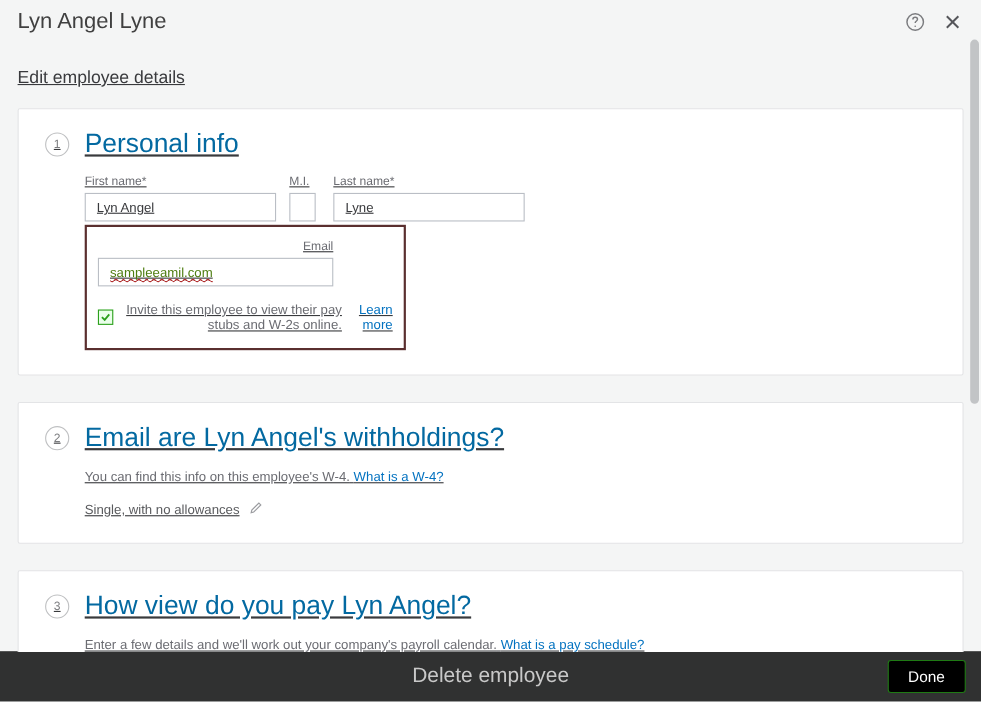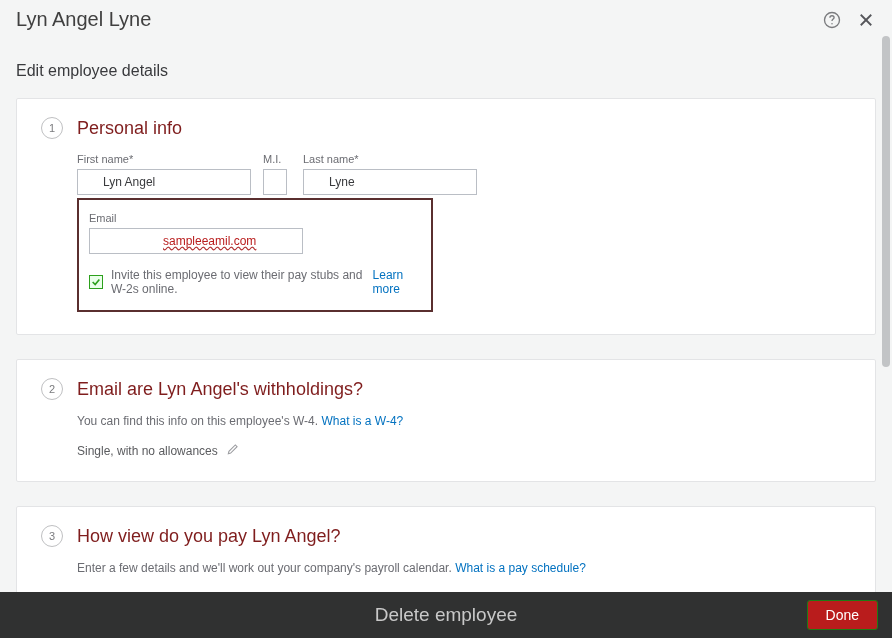--- a/index.html
+++ b/index.html
@@ -5,55 +5,55 @@
   * { box-sizing: border-box; }
   html, body { margin:0; padding:0; font-family: -apple-system, BlinkMacSystemFont, "Segoe UI", Helvetica, Arial, sans-serif; background:#f4f5f5; color:#393a3d; }
   .viewport { width:892px; height:638px; position:relative; overflow:hidden; background:#f4f5f5; }
 
   .modal-header { display:flex; align-items:center; justify-content:space-between; padding:8px 16px 0 16px; }
   .modal-title { font-size:20px; color:#404040; font-weight:400; }
   .header-icons { display:flex; align-items:center; gap:14px; color:#7a7b7e; }
   .icon-btn { width:20px; height:20px; display:flex; align-items:center; justify-content:center; cursor:pointer; }
   .icon-btn svg { display:block; }
 
-  .scroll { position:absolute; top:36px; left:0; right:10px; bottom:46px; overflow-y:auto; padding:0 6px 0 16px; }
+  .scroll { position:absolute; top:36px; left:0; right:10px; bottom:46px; overflow-y:auto; padding:0 6px 0 16px;text-decoration:underline; }
   .scroll::-webkit-scrollbar { width:8px; }
   .scroll::-webkit-scrollbar-track { background:transparent; }
   .scroll::-webkit-scrollbar-thumb { background:#c2c4c6; border-radius:4px; }
 
   .page-subtitle { font-size:16px; color:#393a3d; margin:26px 0 18px 0; }
 
   .card { background:#fff; border:1px solid #e3e4e6; border-radius:2px; margin-bottom:24px; padding:18px 24px 22px 24px; }
 
   .section-head { display:flex; align-items:center; gap:14px; margin-bottom:14px; }
   .step-circle { width:22px; height:22px; border:1px solid #bfc0c2; border-radius:50%; display:flex; align-items:center; justify-content:center; font-size:11px; color:#7a7b7e; flex:0 0 auto; }
-  .section-title { font-size:18px; color:#7f1d1d; font-weight:400; }
+  .section-title { font-size:24px; color:#0369a1; font-weight:400; }
 
   .section-body { margin-left:36px; }
 
   .row { display:flex; gap:12px; margin-bottom:3px; }
   .field { display:flex; flex-direction:column; }
   .label { font-size:11px; color:#6b6c72; margin-bottom:4px; }
-  .input { border:1px solid #babec5; height:26px; font-size:12px; padding:0 25px; color:#393a3d; background:#fff; }
+  .input { border:1px solid #babec5; height:26px; font-size:12px; padding:0 10px; color:#393a3d; background:#fff; }
 
-  .highlight-box { border:2px solid #5a2f2f; padding:12px 10px 14px 10px; margin-top:2px; width:356px; }
-  .email-invalid { color:#b91c1c; text-decoration: underline wavy #b02e2e; text-decoration-skip-ink:none;margin-left:48px; }
+  .highlight-box { border:2px solid #5a2f2f; padding:12px 10px 14px 10px; margin-top:2px; width:292px;text-align:right; }
+  .email-invalid { color:#4d7c0f; text-decoration: underline wavy #b02e2e; text-decoration-skip-ink:none; }
 
   .chk-row { display:flex; align-items:center; gap:8px; margin-top:14px; font-size:12px; color:#6b6c72; }
   .chk { width:14px; height:14px; border:1px solid #2ca01c; background:#eaffea; display:flex; align-items:center; justify-content:center; color:#2ca01c; font-size:11px; line-height:1; flex:0 0 auto; }
   .link { color:#0372c0; text-decoration:none; cursor:pointer; }
 
   .desc { font-size:12px; color:#6b6c72; margin:4px 0 14px 0; }
 
   .status-row { display:flex; align-items:center; gap:8px; font-size:12px; color:#5a5b5e; }
   .edit-icon { color:#9b9ca0; }
 
   .footer { position:absolute; left:0; right:0; bottom:0; height:46px; background:#303131; display:flex; align-items:center; justify-content:center; }
   .footer-center { font-size:19px; color:#c8c8c8; }
-  .done-btn { position:absolute; right:14px; top:8px; height:30px; padding:0 18px; background:#b91c1c; color:#fff; border:1px solid #1f7a14; border-radius:3px; font-size:14px; cursor:pointer; }
+  .done-btn { position:absolute; right:14px; top:8px; height:30px; padding:0 18px; background:#000000; color:#fff; border:1px solid #1f7a14; border-radius:3px; font-size:14px; cursor:pointer; }
 
   .right-scroll { position:absolute; right:2px; top:36px; bottom:50px; width:8px; }
   .right-scroll .thumb { position:absolute; top:0; height:60%; width:100%; background:#c2c4c6; border-radius:4px; }
 </style>
 </head>
 <body>
 
 <div class="viewport">
 
   <div class="modal-header">

